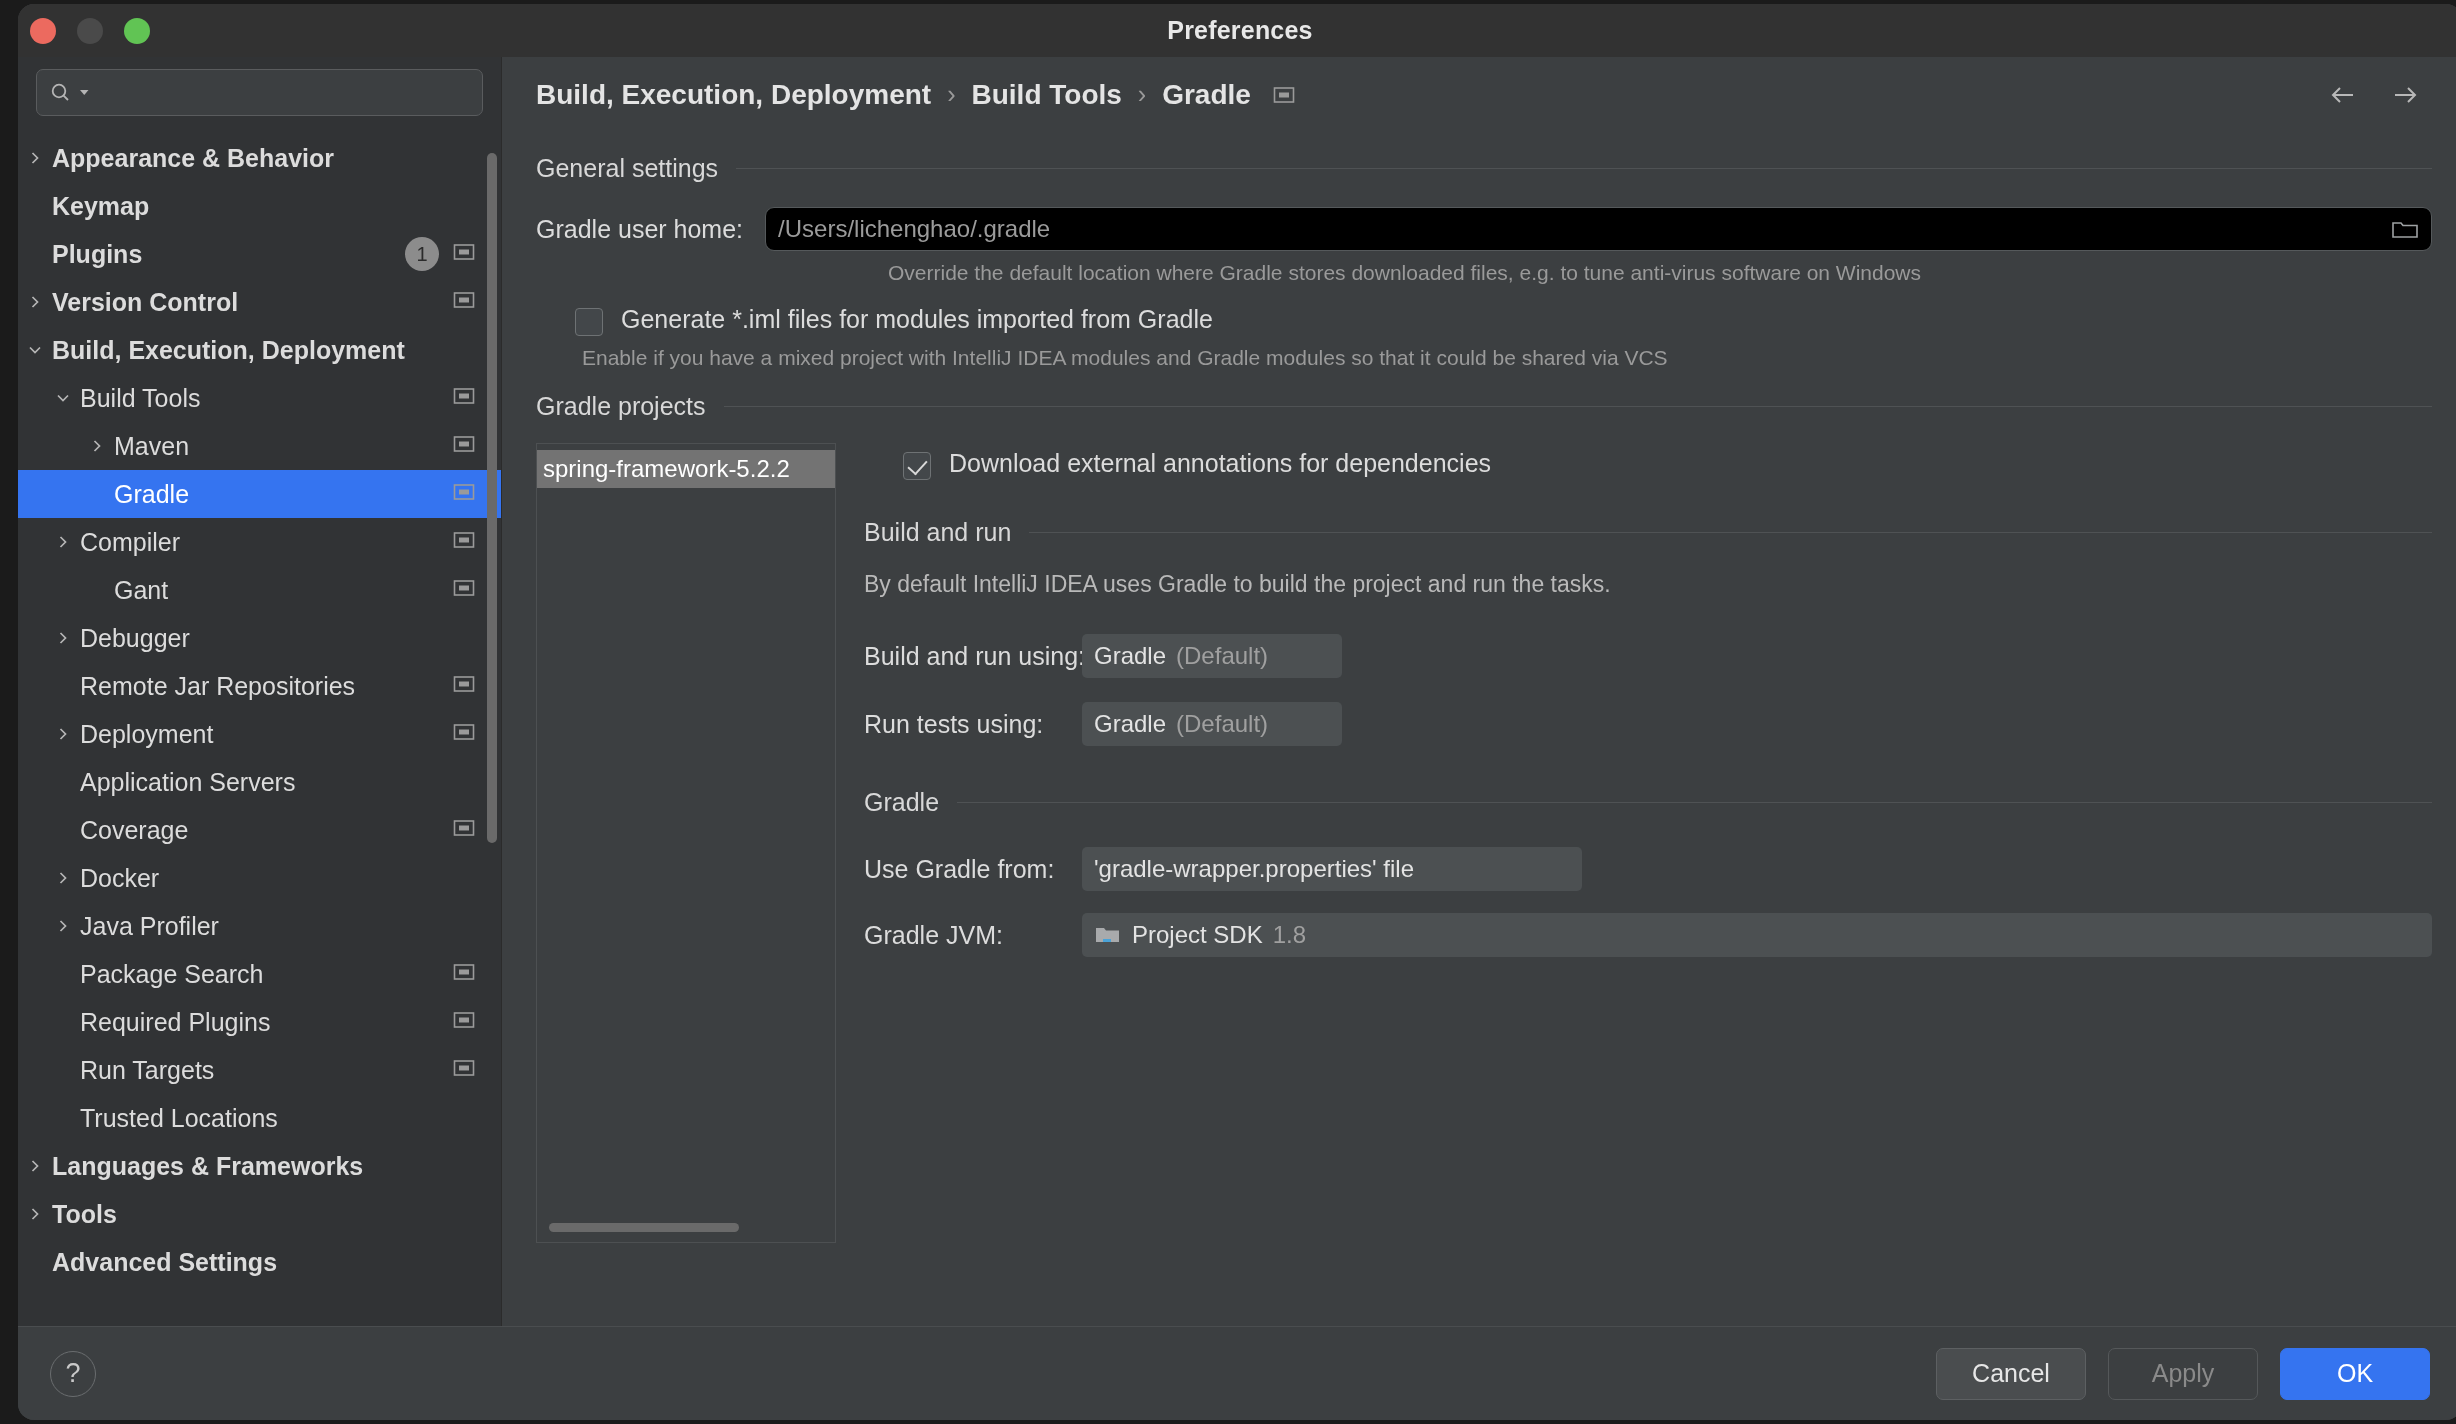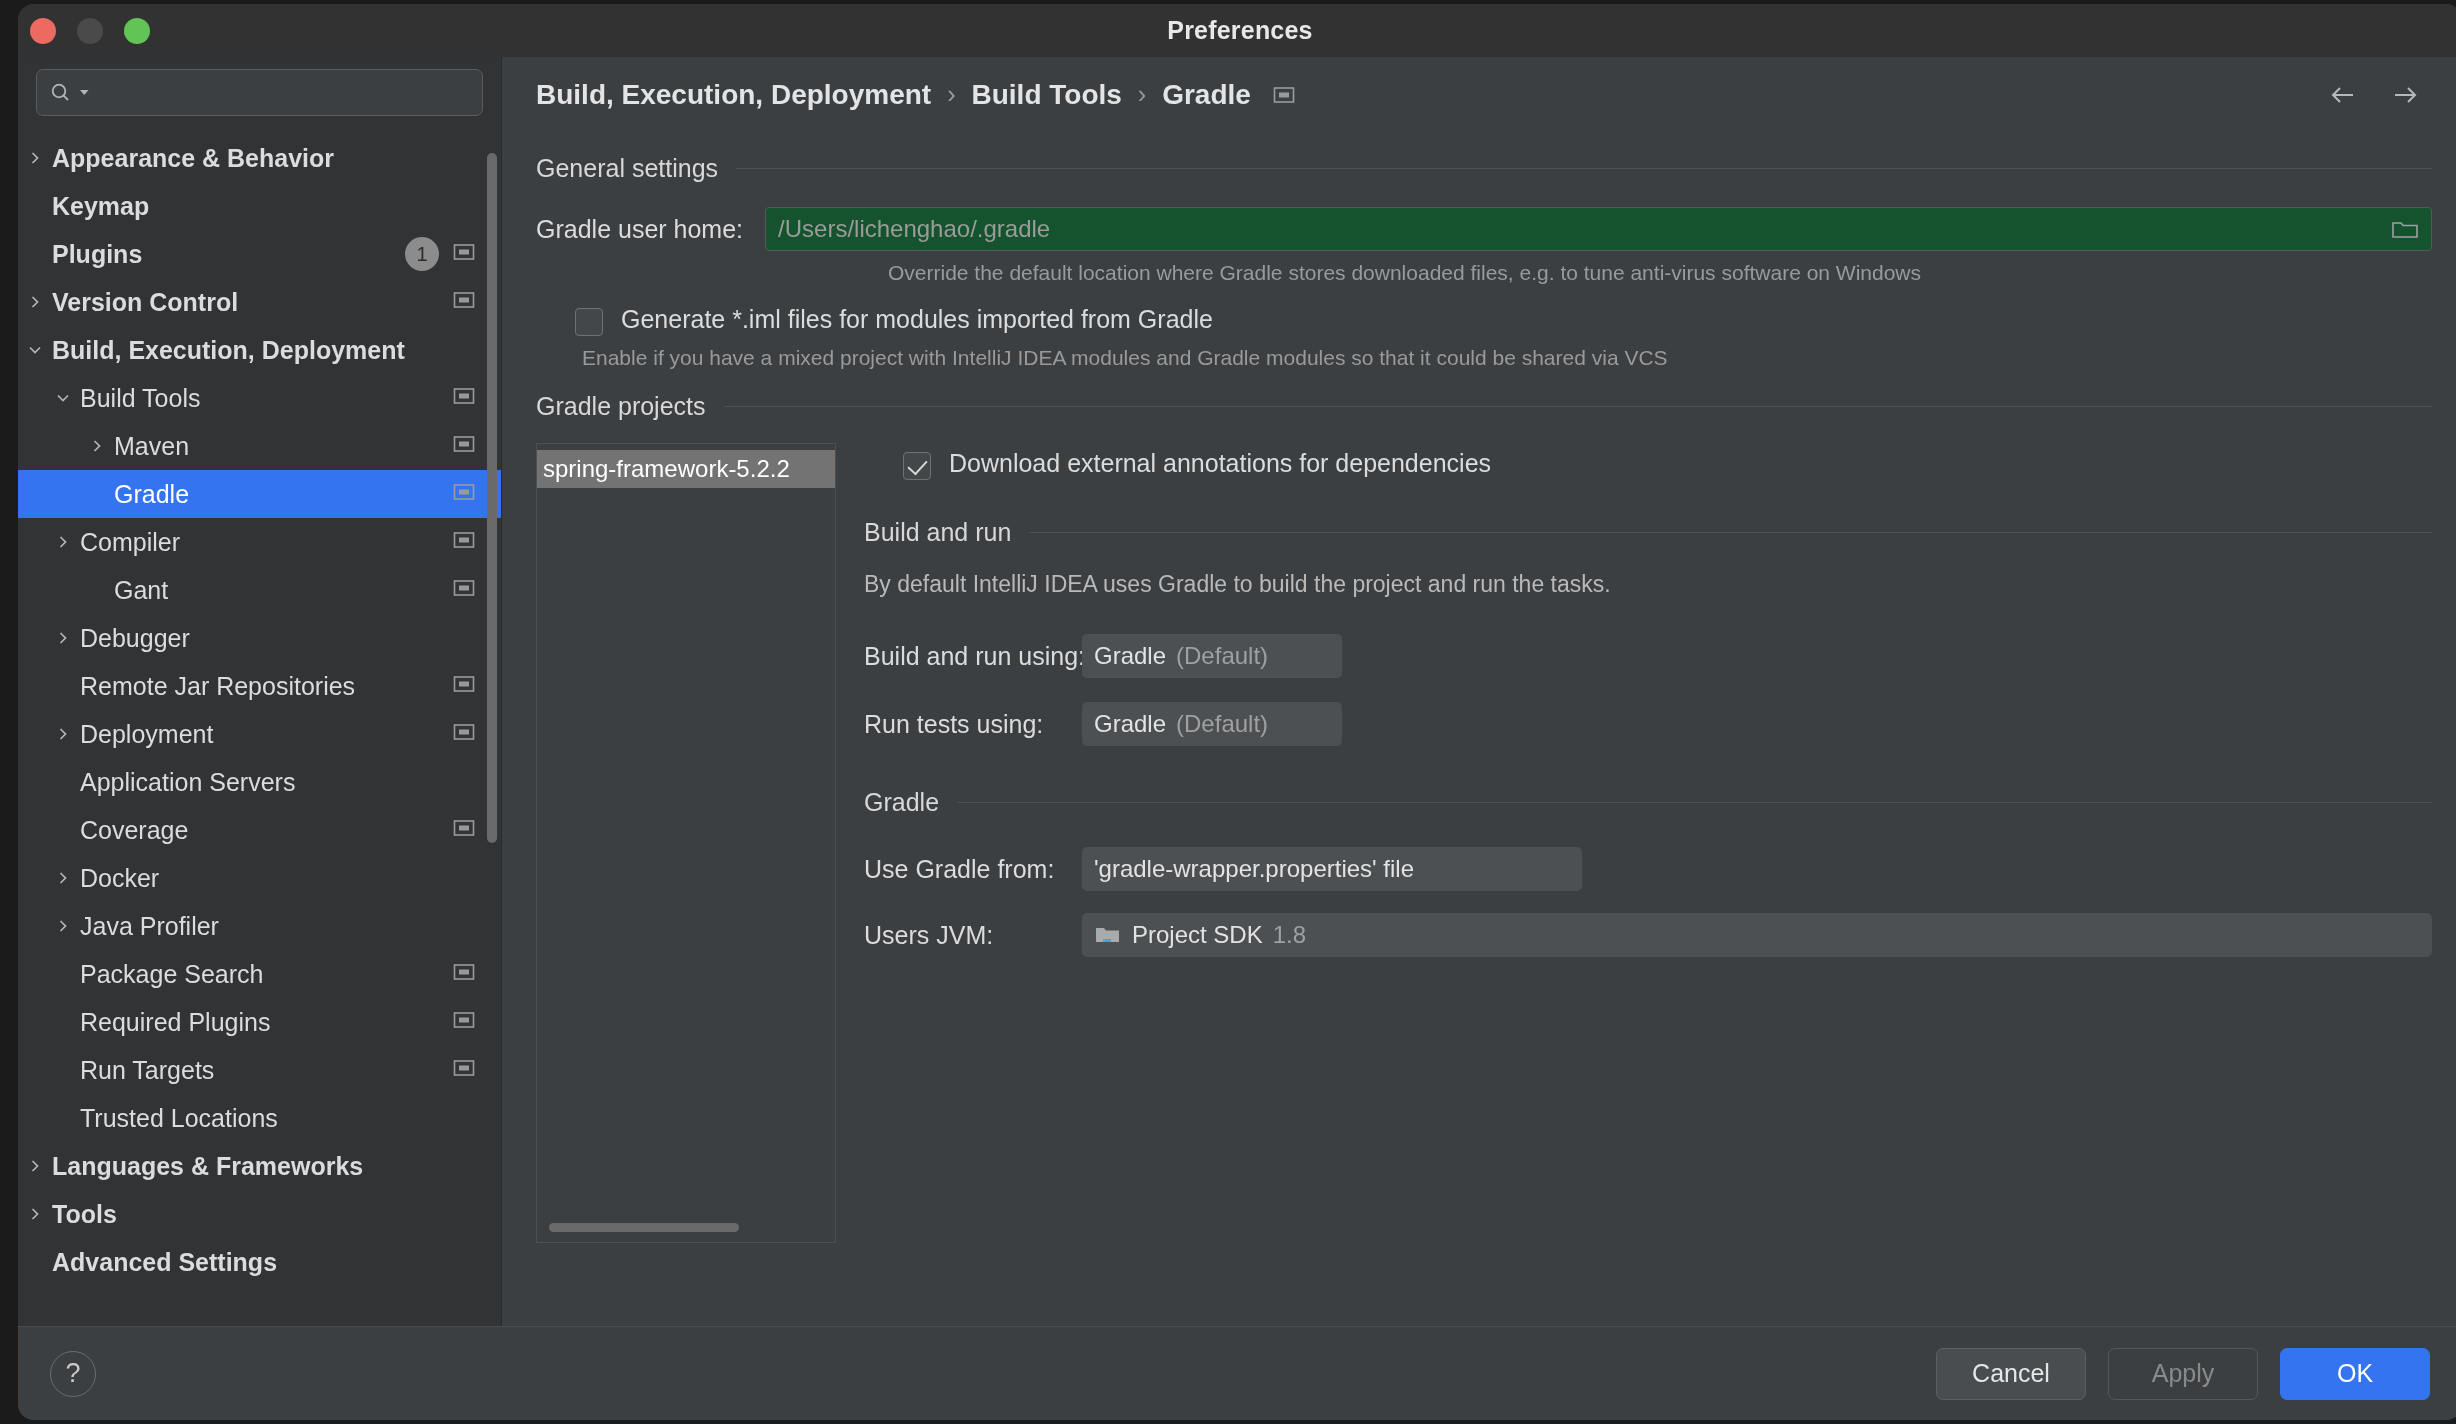--- a/index.html
+++ b/index.html
@@ -113,22 +113,22 @@
 
   
   .grp { display: flex; align-items: center; gap: 18px; margin-top: 22px; }
   .grp-title { color: #d8d8d8; font-size: 25px; white-space: nowrap; }
   .grp-rule { flex: 1; height: 1px; background: #4f5254; }
 
   .field-row { display: flex; align-items: center; margin-top: 24px; }
   .flabel { color: #dcdcdc; font-size: 25px; white-space: nowrap; }
 
   .textfield {
-    flex: 1; height: 44px; background: #14532d;
-    border: 1px solid #55595b; border-radius: 4px;
+    flex: 1; height: 44px; background: #000000;
+    border: 1px solid #55595b; border-radius: 9px;
     display: flex; align-items: center; padding: 0 12px;
     margin-left: 22px;
   }
   .textfield .val { color: #9b9b9b; font-size: 24px; flex: 1;
                     overflow: hidden; white-space: nowrap; }
   .browse { width: 28px; height: 24px; flex: 0 0 28px; }
 
   .hint { color: #9a9a9a; font-size: 21px; margin-top: 10px; }
 
   .cb-row { display: flex; align-items: flex-start; margin-top: 20px; padding-left: 39px; }
@@ -537,21 +537,21 @@
               <span class="flabel" style="width:218px">Use Gradle from:</span>
               <div class="combo" style="width:500px">
                 <span class="ctext">'gradle-wrapper.properties' file</span>
                 <svg class="caret" width="18" height="12" viewBox="0 0 18 12">
                   <path d="M1 2 L17 2 L9 11 Z" fill="#d0d0d0"></path>
                 </svg>
               </div>
             </div>
 
             <div class="field-row" style="margin-top:22px">
-              <span class="flabel" style="width:218px">Users JVM:</span>
+              <span class="flabel" style="width:218px">Gradle JVM:</span>
               <div class="combo wide" style="flex:1">
                 <svg width="28" height="24" viewBox="0 0 28 24">
                   <path d="M2 5 h8 l2 2.5 h13 V19 H2 Z" fill="#a8aaac"></path>
                   <path d="M9 16 h8 v3 h-8 z" fill="#4aa3d8"></path>
                 </svg>
                 <span class="ctext">Project SDK</span>
                 <span class="ctext cdim">1.8</span>
                 <svg class="caret" width="18" height="12" viewBox="0 0 18 12">
                   <path d="M1 2 L17 2 L9 11 Z" fill="#d0d0d0"></path>
                 </svg>

